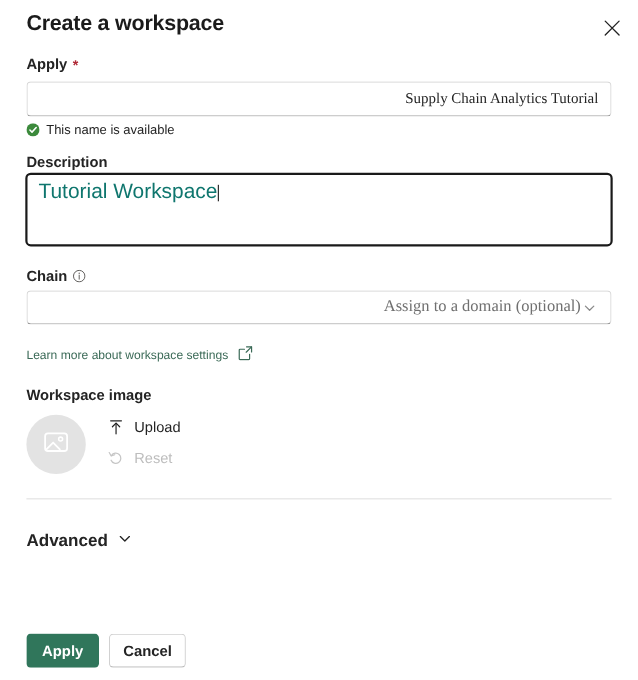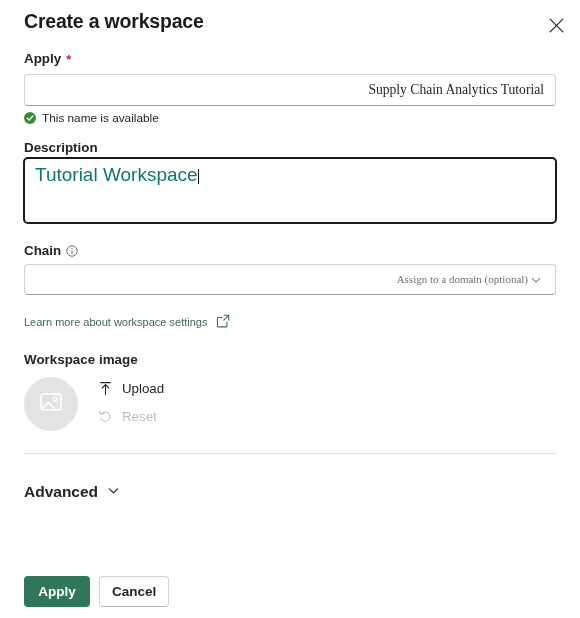--- a/index.html
+++ b/index.html
@@ -149,21 +149,21 @@
     left: 24px; top: 264px;
     width: 532px; height: 31px;
     line-height: 29px;
     color: #707070;
     display: flex;
     align-items: center;
     cursor: pointer;
   }
   #domain-select .ph {
     flex: 1;
-    font-size: 11px;
+    font-size: 15px;
     color: #707070;
   }
   .chev {
     display: flex;
     align-items: center;
     justify-content: center;
     width: 16px;
   }
 
   

